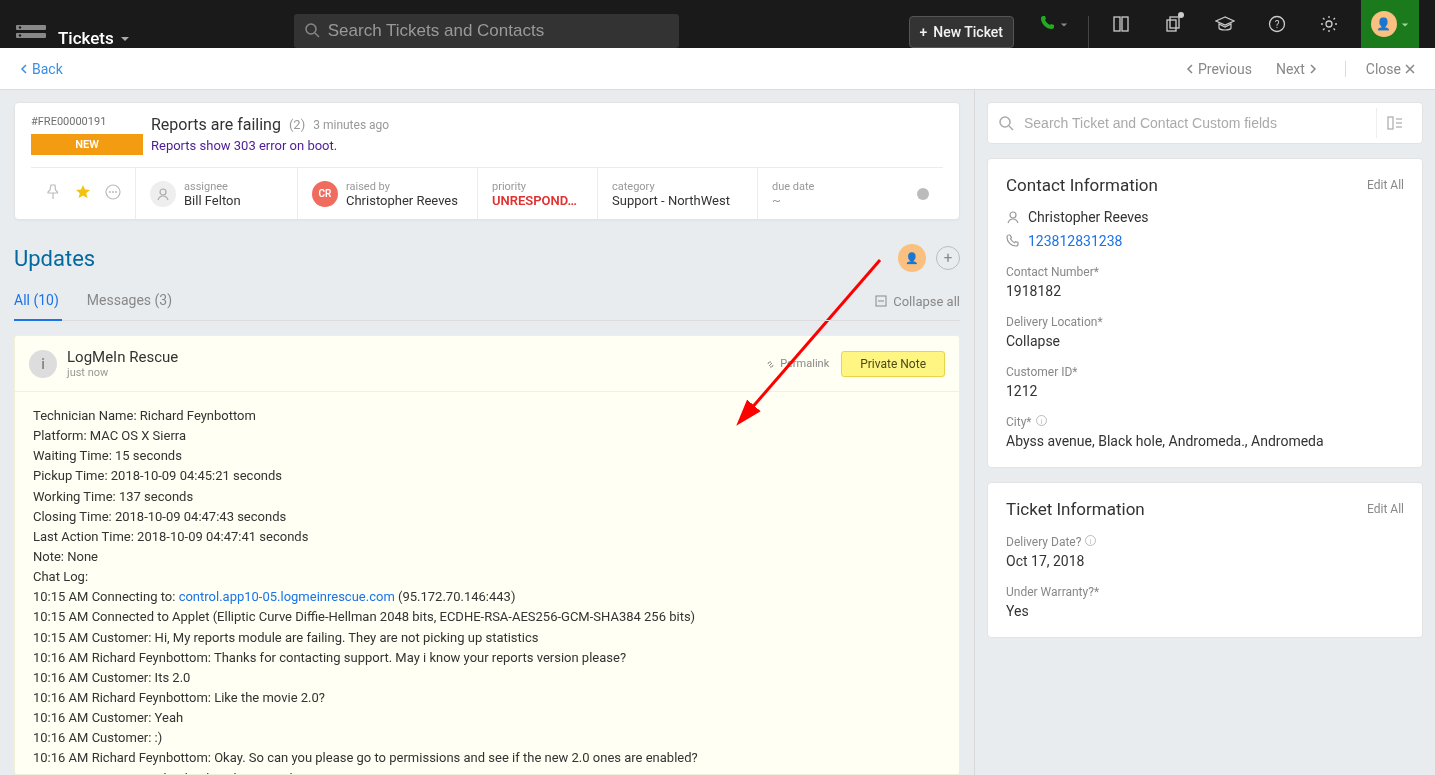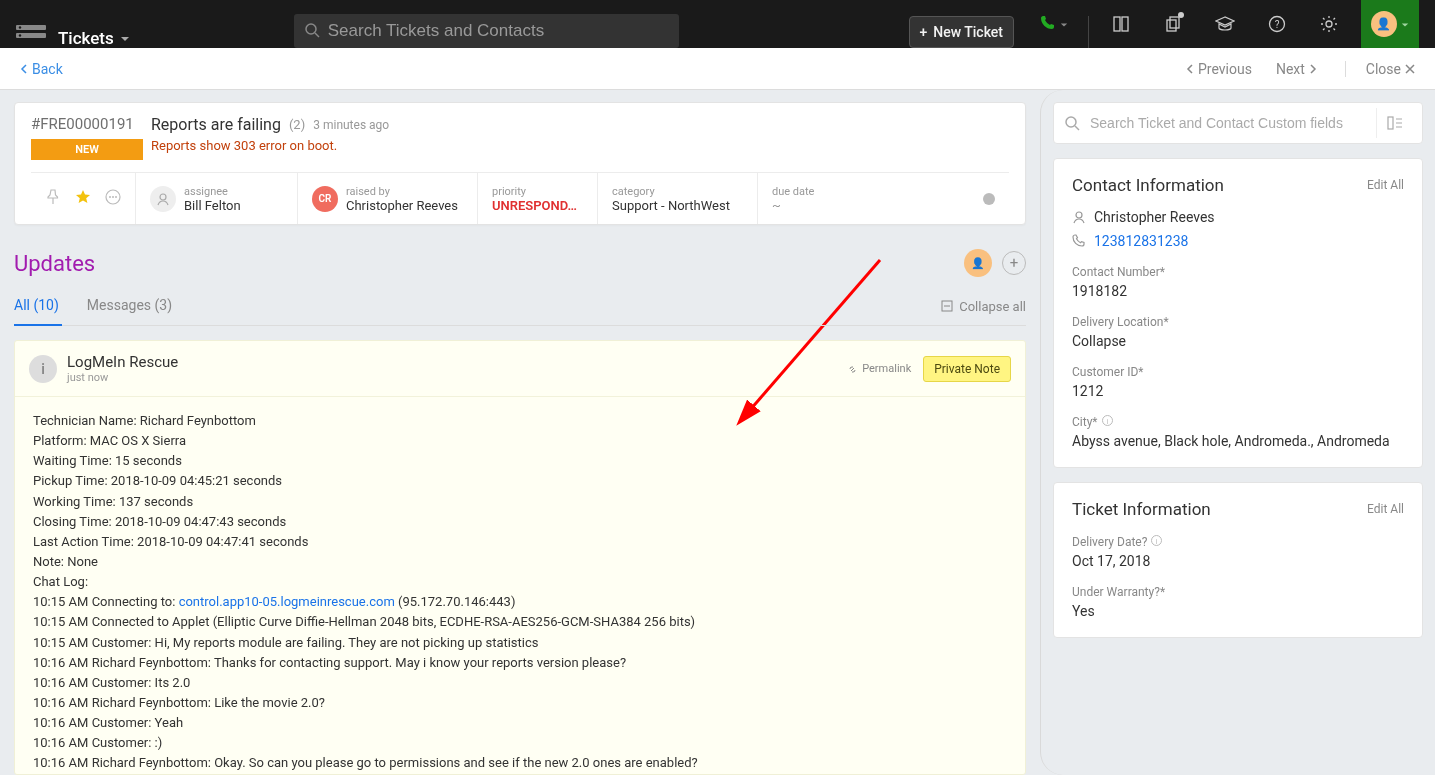--- a/index.html
+++ b/index.html
@@ -34,73 +34,73 @@
   .secondary { background:#fff; border-bottom:1px solid #dcdcdc; height:42px; display:flex; align-items:center; padding:0 20px; }
   .back-link { color:#3b8ee5; font-size:14px; display:flex; align-items:center; gap:4px; cursor:pointer; }
   .secondary .grow { flex:1; }
   .pager { display:flex; align-items:center; gap:24px; }
   .pager .pg { color:#888; display:flex; align-items:center; gap:4px; cursor:pointer; }
   .pager .close { color:#888; display:flex; align-items:center; gap:4px; cursor:pointer; border-left:1px solid #dcdcdc; padding-left:20px; margin-left:4px; }
 
   
   .main-split { flex:1; display:flex; overflow:hidden; background:#e9ecef; }
   .main-left { flex:1; padding:12px 14px 0 14px; display:flex; flex-direction:column; overflow:hidden; }
-  .main-right { width:395px; border-left:1px solid #d9d9d9; padding:12px 12px 0 12px; overflow:auto; background:#e9ecef;border-radius:23px; }
+  .main-right { width:461px; border-left:1px solid #d9d9d9; padding:12px 12px 0 12px; overflow:auto; background:#e9ecef; }
 
   
   .ticket-card { background:#fff; border:1px solid #e3e3e3; border-radius:4px; padding:12px 16px 0 16px; box-shadow:0 1px 2px rgba(0,0,0,0.03); }
   .ticket-top { display:flex; }
   .ticket-idbox { width:112px; display:flex; flex-direction:column; }
-  .ticket-id { color:#6f6f6f; font-size:15px; }
+  .ticket-id { color:#6f6f6f; font-size:11px; }
   .badge-new { background:#f39c12; color:#fff; text-align:center; font-size:11px; font-weight:600; padding:4px 0; margin-top:6px; }
   .ticket-titlebox { flex:1; display:flex; flex-direction:column; gap:4px; padding-left:8px; }
   .ticket-title-row { display:flex; align-items:center; gap:8px; }
   .ticket-title { font-size:16px; color:#333; }
   .ticket-count { color:#999; font-size:13px; }
   .ticket-age { color:#999; font-size:12px; }
-  .ticket-desc { color:#c2410c; font-size:13px; }
+  .ticket-desc { color:#4c1d95; font-size:13px; }
 
   .ticket-meta-row { display:flex; border-top:1px solid #ececec; margin-top:12px; height:52px; }
   .meta-cell { display:flex; align-items:center; padding:0 14px; border-right:1px solid #ececec; }
   .meta-cell:last-child { border-right:none; }
   .meta-icons { gap:14px; }
   .meta-icons .mi svg { fill:#bbb; }
   .meta-icons .mi.starred svg { fill:#f3c20e; }
   .assignee-cell .acircle, .raised-cell .acircle { width:26px; height:26px; border-radius:50%; display:flex; align-items:center; justify-content:center; font-size:10px; font-weight:600; margin-right:8px; }
   .assignee-cell .acircle { background:#eee; color:#aaa; }
   .raised-cell .acircle { background:#f06c5f; color:#fff; }
   .meta-lbl { color:#999; font-size:11px; }
   .meta-val { color:#333; font-size:13px; }
   .priority-val { color:#e03030; font-weight:600; }
   .due-cell { display:flex; align-items:center; gap:8px; }
   .tilde { color:#999; }
 
   
   .updates-head { display:flex; align-items:center; margin:24px 0 10px 0; }
-  .updates-head h2 { font-size:22px; color:#a21caf; font-weight:400; flex:1; }
+  .updates-head h2 { font-size:22px; color:#0369a1; font-weight:400; flex:1; }
   .updates-head .participants { display:flex; align-items:center; gap:10px; }
   .participants .avsm { width:28px; height:28px; border-radius:50%; background:#f9c07f; display:flex; align-items:center; justify-content:center; font-size:11px; color:#d3570a; font-weight:600; }
   .participants .add { width:24px; height:24px; border-radius:50%; border:1px solid #bbb; display:flex; align-items:center; justify-content:center; color:#888; font-size:15px; cursor:pointer; }
 
   .tabs-row { display:flex; align-items:center; border-bottom:1px solid #dcdcdc; position:relative; }
   .tab { padding:10px 0 12px 0; margin-right:28px; color:#888; font-size:14px; cursor:pointer; }
   .tab.active { color:#1a73e8; }
   .tab.active::after { content:""; position:absolute; bottom:-1px; height:2px; background:#1a73e8; left:0; width:48px; }
   .tabs-row .grow { flex:1; }
   .collapse-all { color:#888; font-size:13px; display:flex; align-items:center; gap:6px; cursor:pointer; }
 
   
   .note-card { background:#fffff3; border:1px solid #f0f0d6; border-radius:3px; margin-top:14px; flex:1; overflow:auto; display:flex; flex-direction:column; }
   .note-head { display:flex; align-items:center; padding:12px 14px; border-bottom:1px solid #f2f2da; }
   .note-av { width:28px; height:28px; border-radius:50%; background:#ddd; display:flex; align-items:center; justify-content:center; color:#888; font-weight:600; margin-right:10px; }
   .note-author { font-size:15px; color:#333; }
   .note-time { font-size:11px; color:#999; }
   .note-head .grow { flex:1; }
   .permalink { font-size:11px; color:#888; display:flex; align-items:flex-end; gap:4px; margin-right:12px; cursor:pointer; }
-  .private-note { background:#fff582; border:1px solid #e6d648; border-radius:3px; color:#4c4a10; font-size:12px; padding:5px 10px; }
+  .private-note { background:#fff582; border:1px solid #e6d648; border-radius:3px; color:#4c4a10; font-size:12px; padding:5px 18px; }
   .note-body { padding:14px 18px; font-size:13px; line-height:1.55; color:#333; flex:1; overflow:auto; }
   .note-body a { color:#1a73e8; text-decoration:none; }
 
   
   .arrow-overlay { position:absolute; left:700px; top:160px; pointer-events:none; }
 
   
   .right-search { background:#fff; border:1px solid #e3e3e3; border-radius:4px; height:42px; display:flex; align-items:center; padding:0 10px; position:relative; }
   .right-search svg { fill:#aaa; }
   .right-search input { border:none; outline:none; font-size:14px; color:#555; margin-left:10px; flex:1; }

